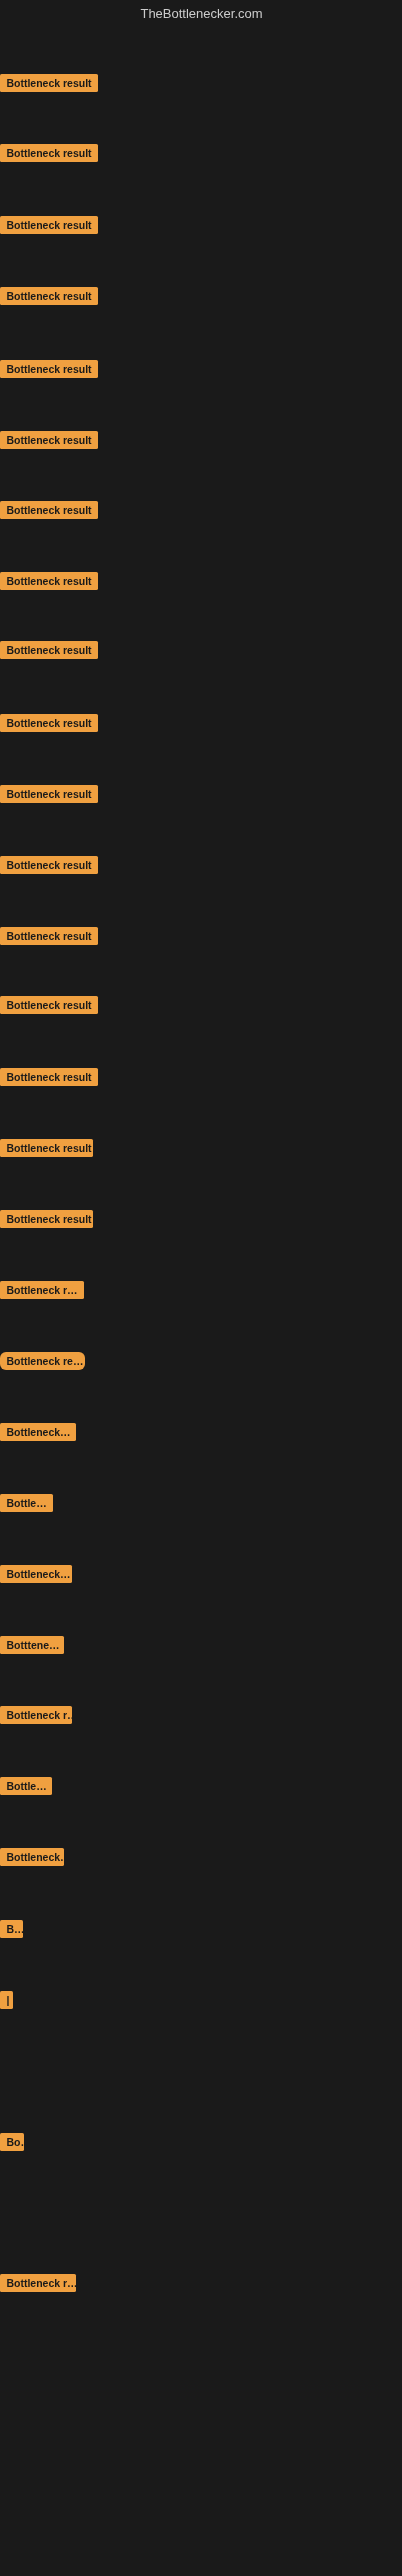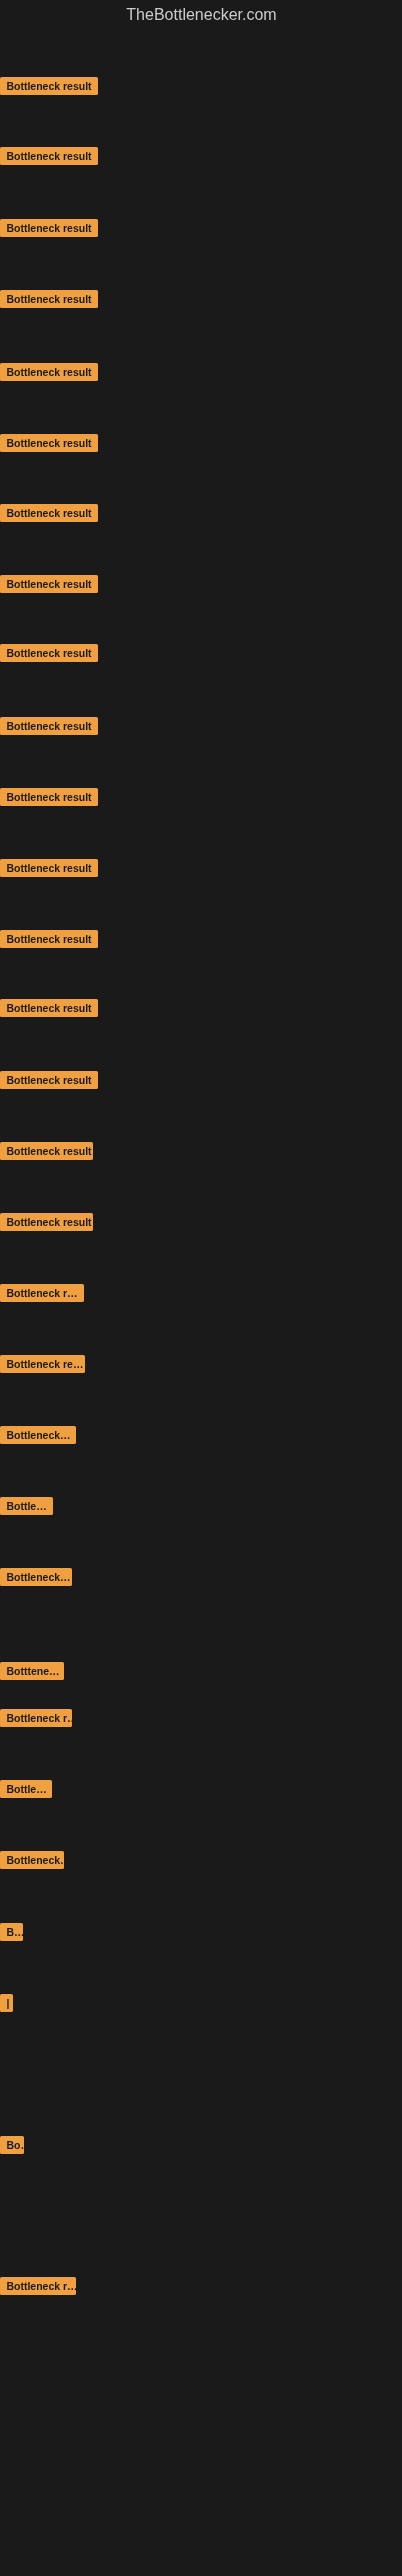--- a/index.html
+++ b/index.html
@@ -12,21 +12,21 @@
       width: 403px;
       min-height: 2576px;
       background-color: #1a1a1a;
       font-family: Arial, sans-serif;
       position: relative;
     }
 
     .site-title {
       text-align: center;
       color: #cccccc;
-      font-size: 16px;
+      font-size: 13px;
       padding: 6.4px 0;
       font-weight: normal;
     }
 
     .bottleneck-item {
       position: absolute;
       left: 0;
     }
 
     .bottleneck-badge {
@@ -58,25 +58,25 @@
     <div class="bottleneck-item" style="top: 613px; left: 0px;"><span class="bottleneck-badge" style="max-width: 113px;">Bottleneck result</span></div>
     <div class="bottleneck-item" style="top: 686px; left: 0px;"><span class="bottleneck-badge" style="max-width: 113px;">Bottleneck result</span></div>
     <div class="bottleneck-item" style="top: 757px; left: 0px;"><span class="bottleneck-badge" style="max-width: 113px;">Bottleneck result</span></div>
     <div class="bottleneck-item" style="top: 828px; left: 0px;"><span class="bottleneck-badge" style="max-width: 105px;">Bottleneck result</span></div>
     <div class="bottleneck-item" style="top: 899px; left: 0px;"><span class="bottleneck-badge" style="max-width: 105px;">Bottleneck result</span></div>
     <div class="bottleneck-item" style="top: 968px; left: 0px;"><span class="bottleneck-badge" style="max-width: 105px;">Bottleneck result</span></div>
     <div class="bottleneck-item" style="top: 1040px; left: 0px;"><span class="bottleneck-badge" style="max-width: 105px;">Bottleneck result</span></div>
     <div class="bottleneck-item" style="top: 1111px; left: 0px;"><span class="bottleneck-badge" style="max-width: 93px;">Bottleneck result</span></div>
     <div class="bottleneck-item" style="top: 1182px; left: 0px;"><span class="bottleneck-badge" style="max-width: 93px;">Bottleneck result</span></div>
     <div class="bottleneck-item" style="top: 1253px; left: 0px;"><span class="bottleneck-badge" style="max-width: 85px;">Bottleneck r…</span></div>
-    <div class="bottleneck-item" style="top: 1324px; left: 0px;"><span class="bottleneck-badge" style="max-width: 85px;">Bottleneck re…</span></div>
+    <div class="bottleneck-item" style="top: 1324px; left: 0px;"><span class="bottleneck-badge" style="max-width: 85px; border-radius: 6px;">Bottleneck re…</span></div>
     <div class="bottleneck-item" style="top: 1395px; left: 0px;"><span class="bottleneck-badge" style="max-width: 76px;">Bottleneck…</span></div>
     <div class="bottleneck-item" style="top: 1466px; left: 0px;"><span class="bottleneck-badge" style="max-width: 64px;">Bottle…</span></div>
     <div class="bottleneck-item" style="top: 1537px; left: 0px;"><span class="bottleneck-badge" style="max-width: 72px;">Bottleneck…</span></div>
-    <div class="bottleneck-item" style="top: 1608px; left: 0px; margin-top: 23px;"><span class="bottleneck-badge" style="max-width: 64px;">Botttene…</span></div>
+    <div class="bottleneck-item" style="top: 1608px; left: 0px;"><span class="bottleneck-badge" style="max-width: 64px;">Botttene…</span></div>
     <div class="bottleneck-item" style="top: 1678px; left: 0px;"><span class="bottleneck-badge" style="max-width: 72px;">Bottleneck r…</span></div>
     <div class="bottleneck-item" style="top: 1749px; left: 0px;"><span class="bottleneck-badge" style="max-width: 52px;">Bottle…</span></div>
     <div class="bottleneck-item" style="top: 1820px; left: 0px;"><span class="bottleneck-badge" style="max-width: 64px;">Bottleneck…</span></div>
     <div class="bottleneck-item" style="top: 1892px; left: 0px;"><span class="bottleneck-badge" style="max-width: 22.5px;">B…</span></div>
     <div class="bottleneck-item" style="top: 1963px; left: 0px;"><span class="bottleneck-badge" style="max-width: 11.3px;">|</span></div>
     <div class="bottleneck-item" style="top: 2105px; left: 0px;"><span class="bottleneck-badge" style="max-width: 24px;">Bo…</span></div>
     <div class="bottleneck-item" style="top: 2246px; left: 0px;"><span class="bottleneck-badge" style="max-width: 76px;">Bottleneck r…</span></div>
   </div>
 
 

